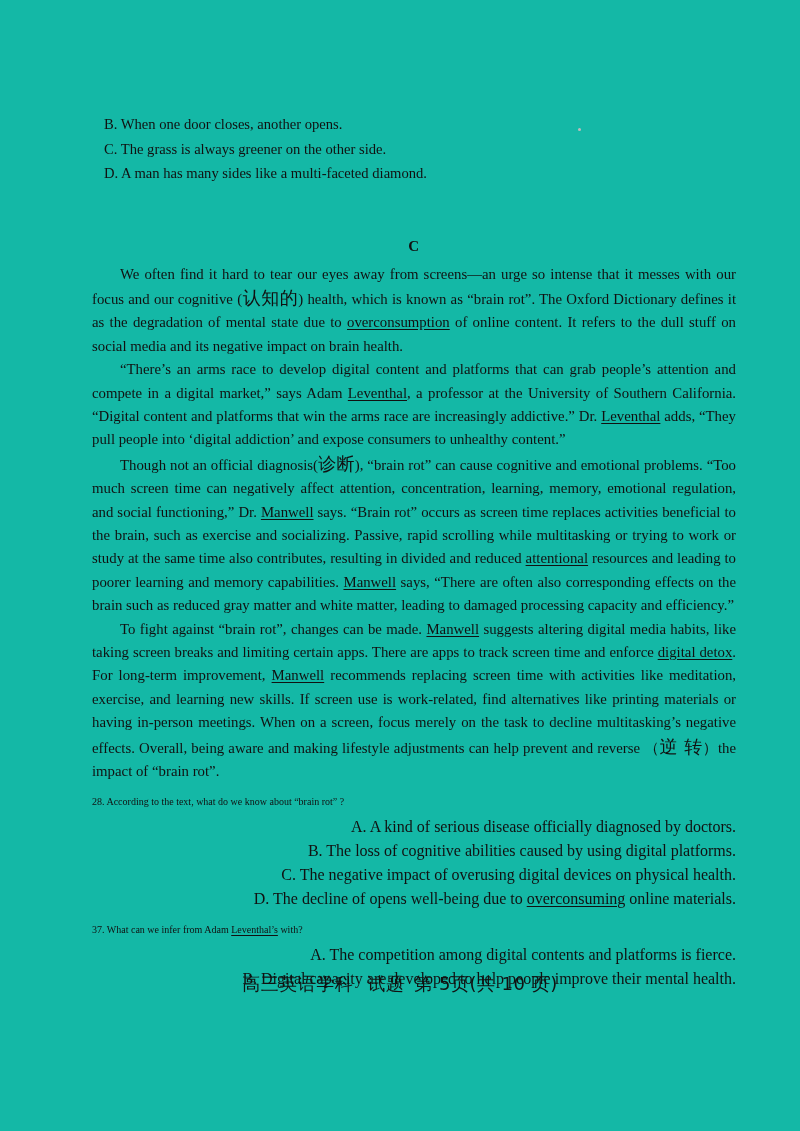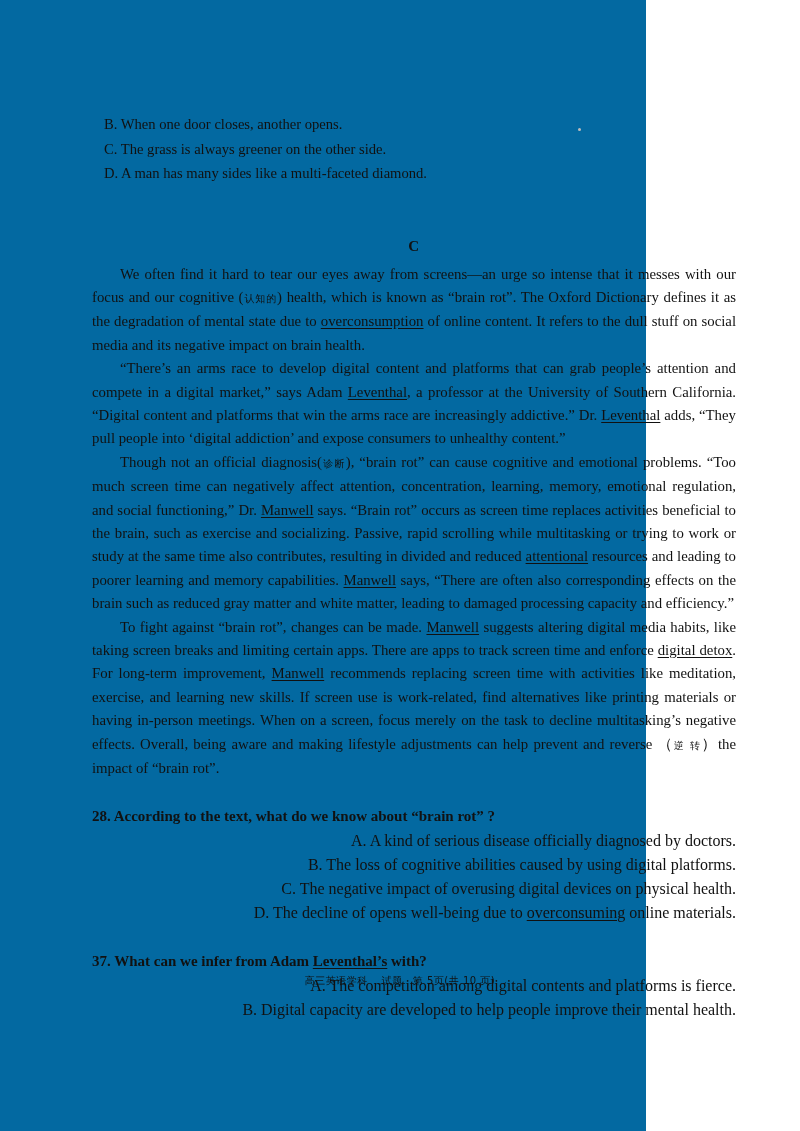--- a/index.html
+++ b/index.html
@@ -11,23 +11,23 @@
     width: 800px;
     height: 1131px;
     position: relative;
     font-family: "Liberation Serif", serif;
     color: #111111;
     overflow: hidden;
   }
   .page {
     position: absolute;
     left: 0; top: 0;
-    width: 646px;
+    width: 800px;
     height: 1131px;
-    background: #0369a1;
+    background: #14b8a6;
   }
   .content {
     position: absolute;
     left: 92px;
     top: 112px;
     width: 644px;
   }
   .opt-line {
     font-size: 14.6px;
     line-height: 24.5px;
@@ -44,43 +44,42 @@
   p.para {
     margin: 0;
     font-size: 14.8px;
     line-height: 23.4px;
     text-align: justify;
     text-justify: inter-word;
     text-indent: 28px;
   }
   .u { text-decoration: underline; text-underline-offset: 2px; }
   .q {
-    font-size: 15px;
+    font-size: 10px;
     line-height: 24.2px;
-    margin-top: 24px;
-    font-weight: bold;
+    margin-top: 7px;
   }
   .q-opt {
     font-size: 16px;
     line-height: 24.2px;
     text-indent: 12px;
     text-align: right;
   }
   .footer {
     position: absolute;
     left: 0;
     top: 972px;
     width: 800px;
     text-align: center;
     font-size: 14px;
     font-family: "Liberation Serif", serif;
     color: #111;
     letter-spacing: 0.5px;
   }
-  .cn { font-family: "DejaVu Sans", sans-serif; font-size: 10px; }
+  .cn { font-family: "DejaVu Sans", sans-serif; font-size: 18px; }
   .dot-mark {
     position: absolute;
     left: 578px;
     top: 128px;
     width: 3px;
     height: 3px;
     background: #bdbdbd;
     border-radius: 50%;
   }
 </style>

